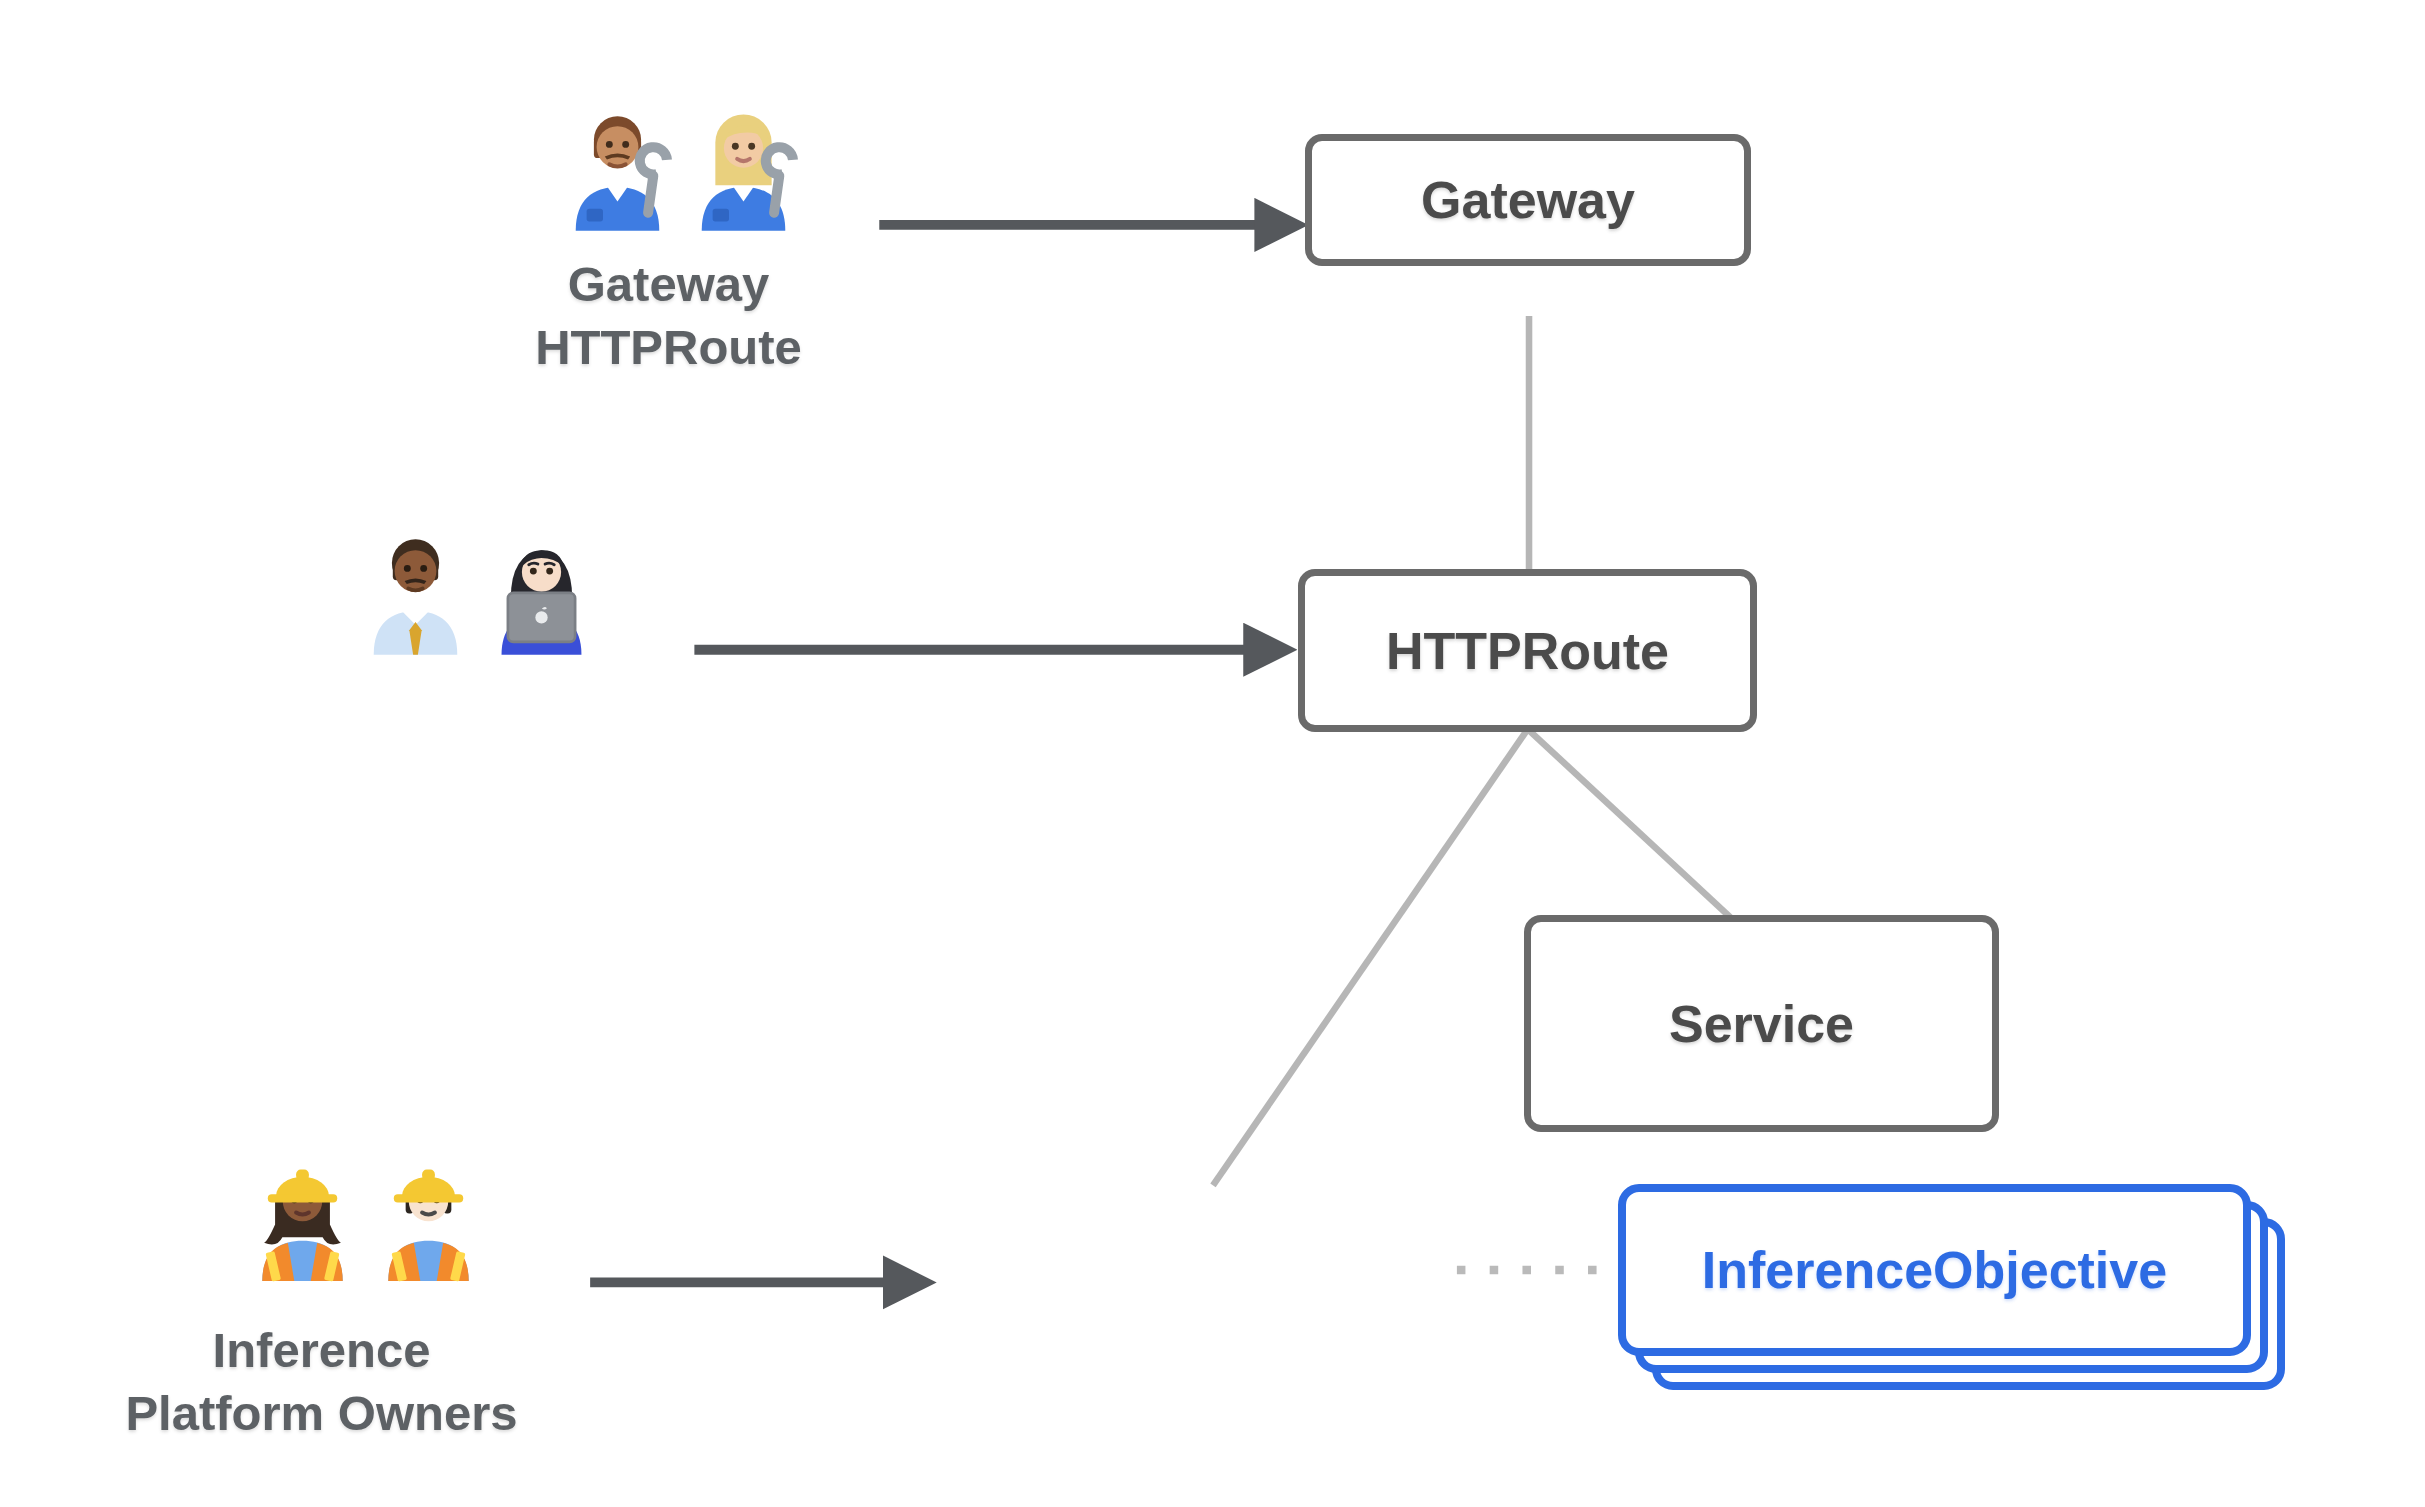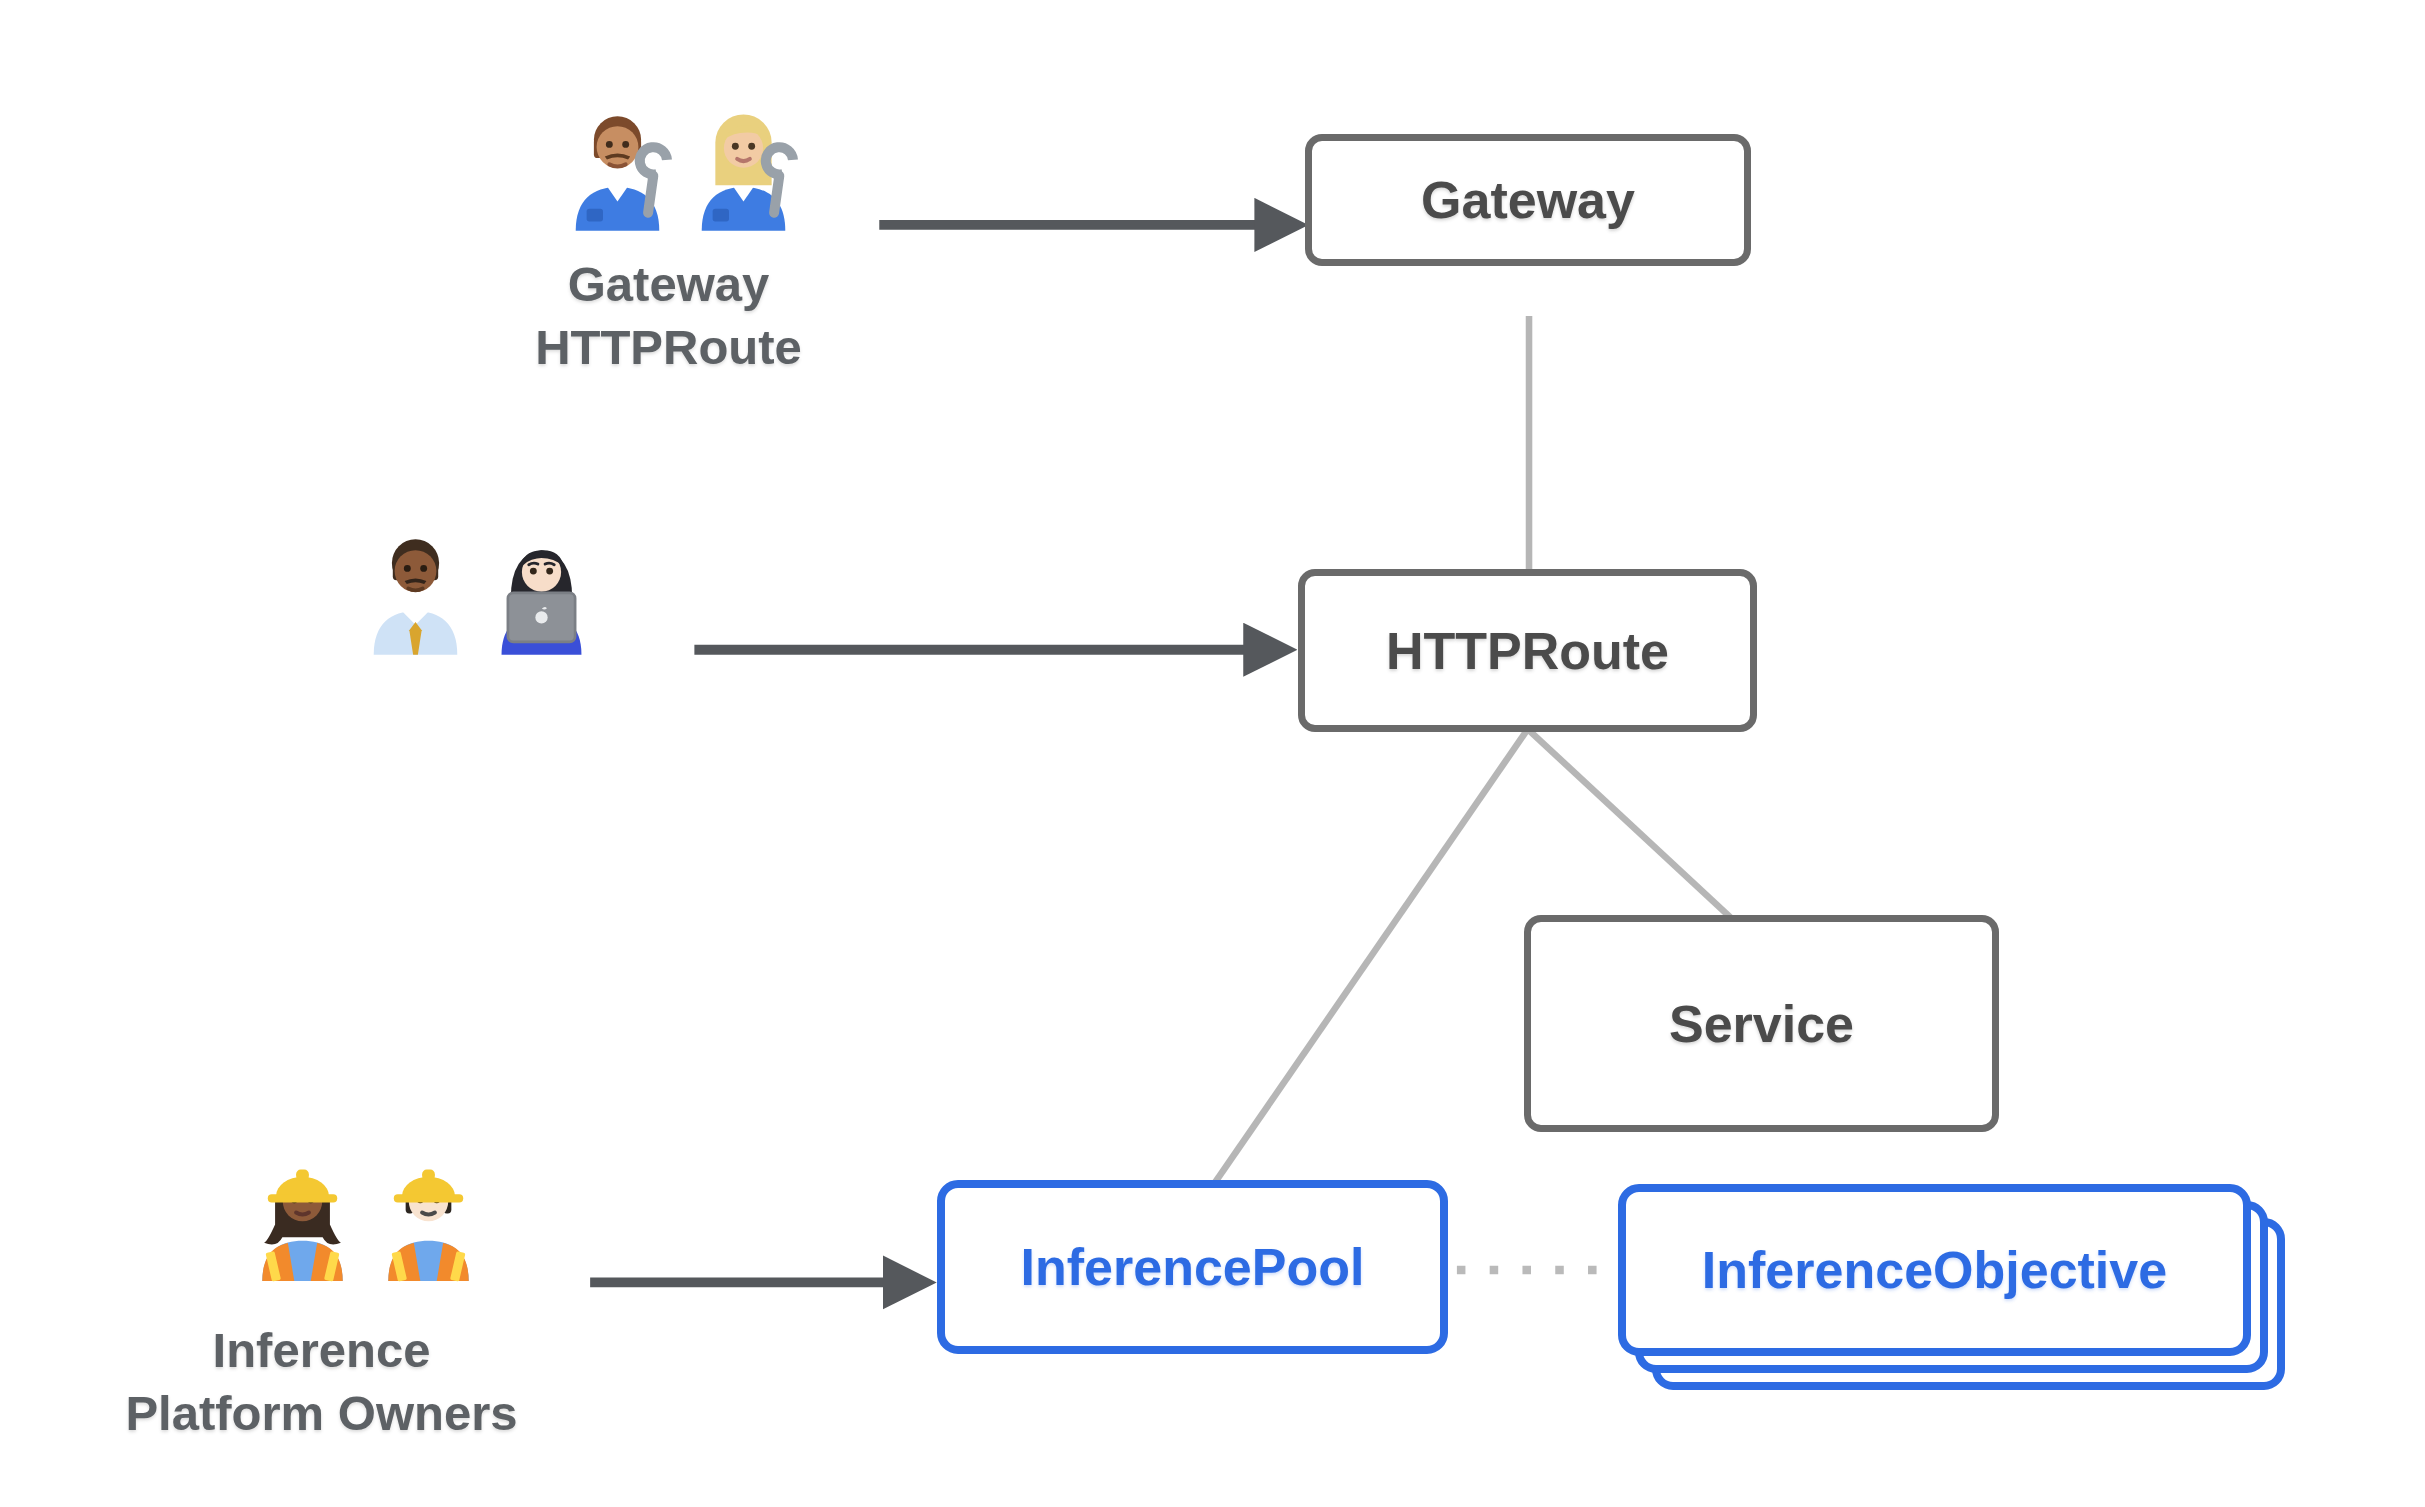--- a/index.html
+++ b/index.html
@@ -201,23 +201,20 @@
   </div>
 
   <div class="node" style="left:1298px;top:569px;width:459px;height:163px;text-align:right;">
     <span class="node-label">HTTPRoute</span>
   </div>
 
   <div class="node" style="left:1524px;top:915px;width:475px;height:217px;">
     <span class="node-label">Service</span>
   </div>
 
-  <div class="node blue" style="left:937px;top:1180px;width:511px;height:174px;">
-    <span class="node-label">InferencePool</span>
-  </div>
 
   <div class="stack" style="left:1618px;top:1184px;width:667px;height:206px;">
     <div class="node blue" style="left:34px;top:34px;width:633px;height:172px;"></div>
     <div class="node blue" style="left:17px;top:17px;width:633px;height:172px;"></div>
     <div class="node blue" style="left:0px;top:0px;width:633px;height:172px;">
       <span class="node-label objective-label">InferenceObjective</span>
     </div>
   </div>
 
 </div>

